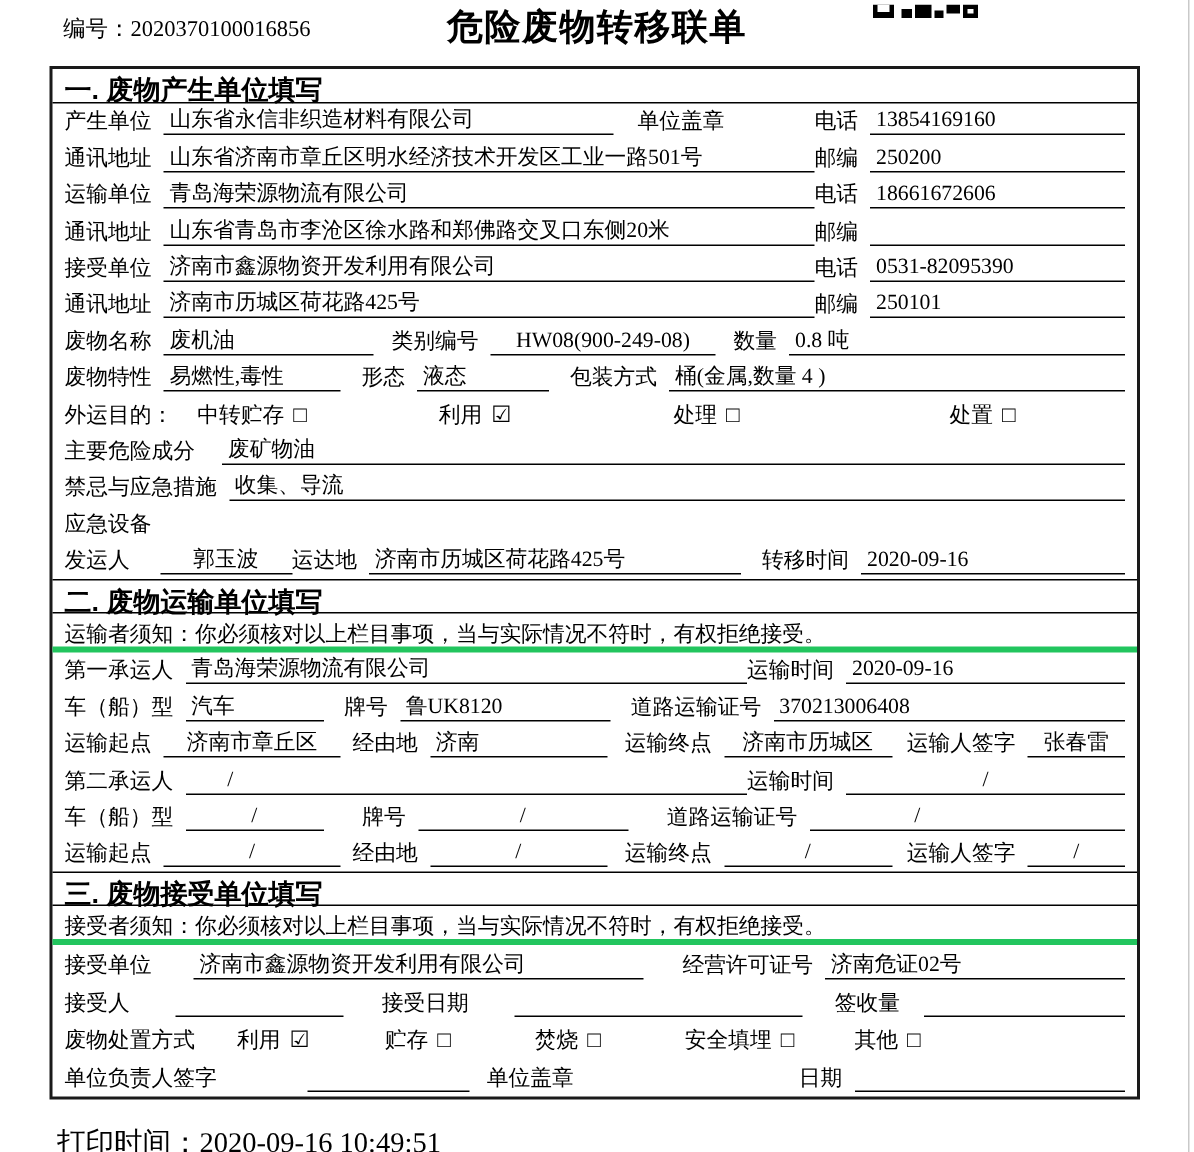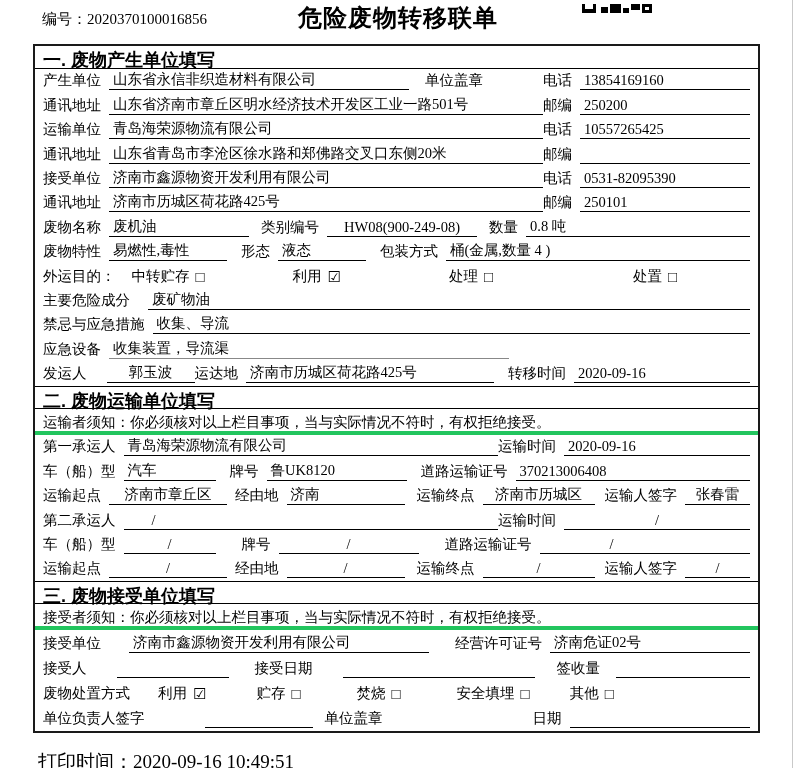--- a/index.html
+++ b/index.html
@@ -113,21 +113,21 @@
         <span class="lbl">邮编</span>
         <span class="u grow">250200</span>
       </div>
 
       <div class="row">
         <div class="left-group" style="width:500px">
           <span class="lbl">运输单位</span>
           <span class="u grow">青岛海荣源物流有限公司</span>
         </div>
         <span class="lbl">电话</span>
-        <span class="u grow">10557265425</span>
+        <span class="u grow">18661672606</span>
       </div>
 
       <div class="row">
         <div class="left-group" style="width:500px">
           <span class="lbl">通讯地址</span>
           <span class="u grow">山东省青岛市李沧区徐水路和郑佛路交叉口东侧20米</span>
         </div>
         <span class="lbl">邮编</span>
         <span class="u grow"></span>
       </div>
@@ -193,21 +193,20 @@
         <span class="u grow">废矿物油</span>
       </div>
 
       <div class="row">
         <span class="lbl">禁忌与应急措施</span>
         <span class="u grow">收集、导流</span>
       </div>
 
       <div class="row">
         <span class="lbl">应急设备</span>
-        <span class="u" style="width:400px;border-bottom-color:#888">收集装置，导流渠</span>
       </div>
 
       <div class="row">
         <span class="lbl" style="margin-right:20px">发运人</span>
         <span class="u c" style="width:88px">郭玉波</span>
         <span class="lbl" style="">运达地</span>
         <span class="u" style="width:248px">济南市历城区荷花路425号</span>
         <span class="lbl" style="margin-left:14px">转移时间</span>
         <span class="u grow">2020-09-16</span>
       </div>

